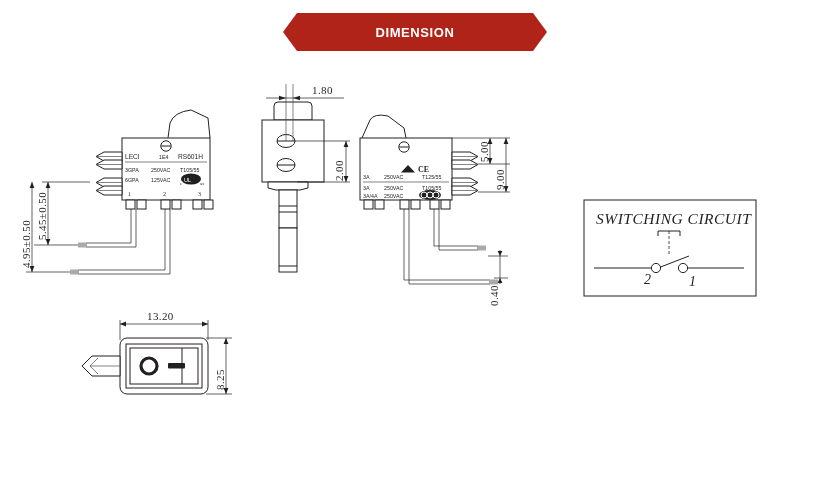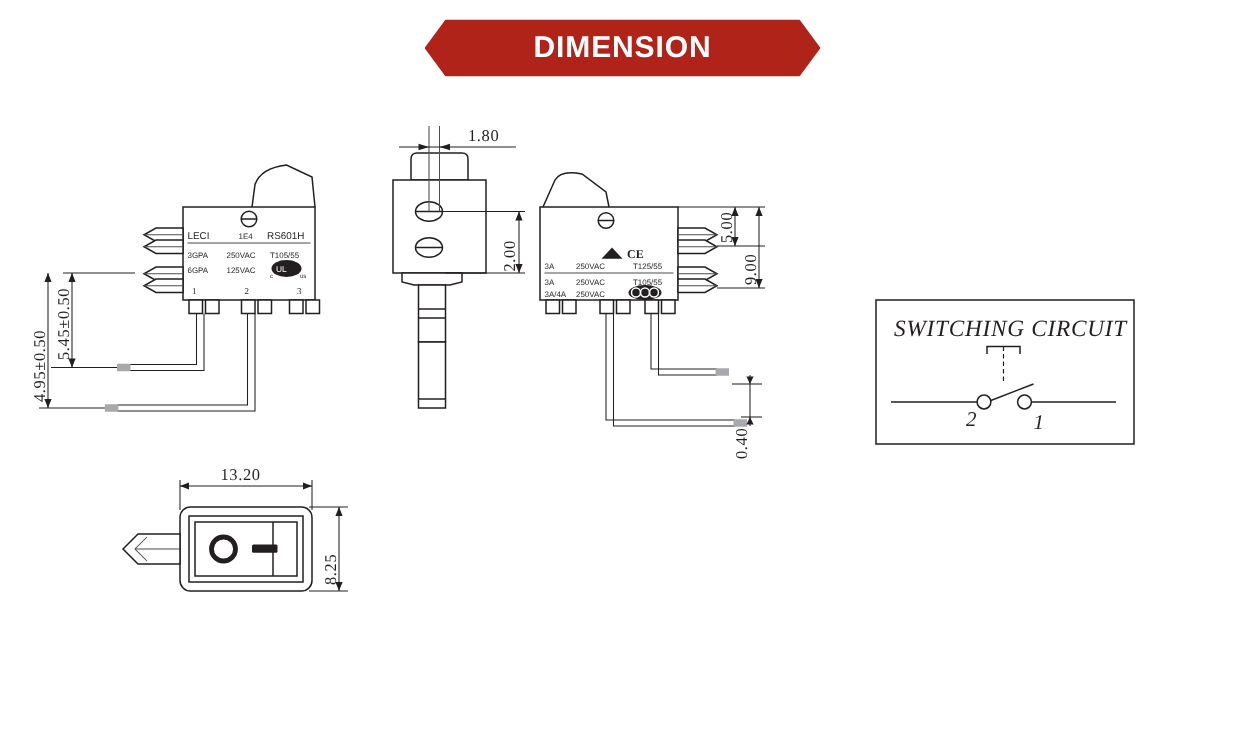--- a/index.html
+++ b/index.html
@@ -11,21 +11,21 @@
   .stage{position:absolute;left:0;top:0;width:830px;height:486px;}
 
   
   #banner{
     position:absolute;left:283px;top:13px;width:264px;height:38px;
   }
   #banner svg{display:block;}
   #banner-text{
     position:absolute;left:0;top:0;width:264px;height:38px;
     display:flex;align-items:center;justify-content:center;
-    color:#ffffff;font-size:20px;font-weight:bold;letter-spacing:.6px;
+    color:#ffffff;font-size:13px;font-weight:bold;letter-spacing:.6px;
     font-family:"Liberation Sans", sans-serif;
   }
 
   
   svg.dwg{position:absolute;overflow:visible;}
   .ln{stroke:#231f20;stroke-width:1;fill:none;}
   .ln-thin{stroke:#4d4d4d;stroke-width:.7;fill:none;}
   .ln-dim{stroke:#231f20;stroke-width:.7;fill:none;}
   .ln-dash{stroke:#231f20;stroke-width:.8;fill:none;stroke-dasharray:3 2;}
   .fillw{fill:#ffffff;stroke:#231f20;stroke-width:1;}

